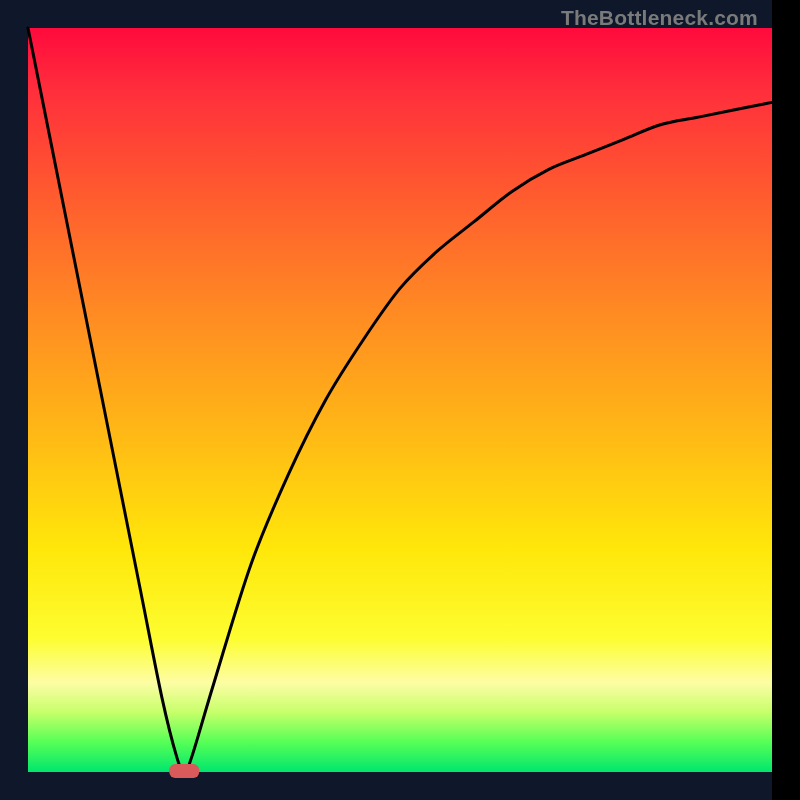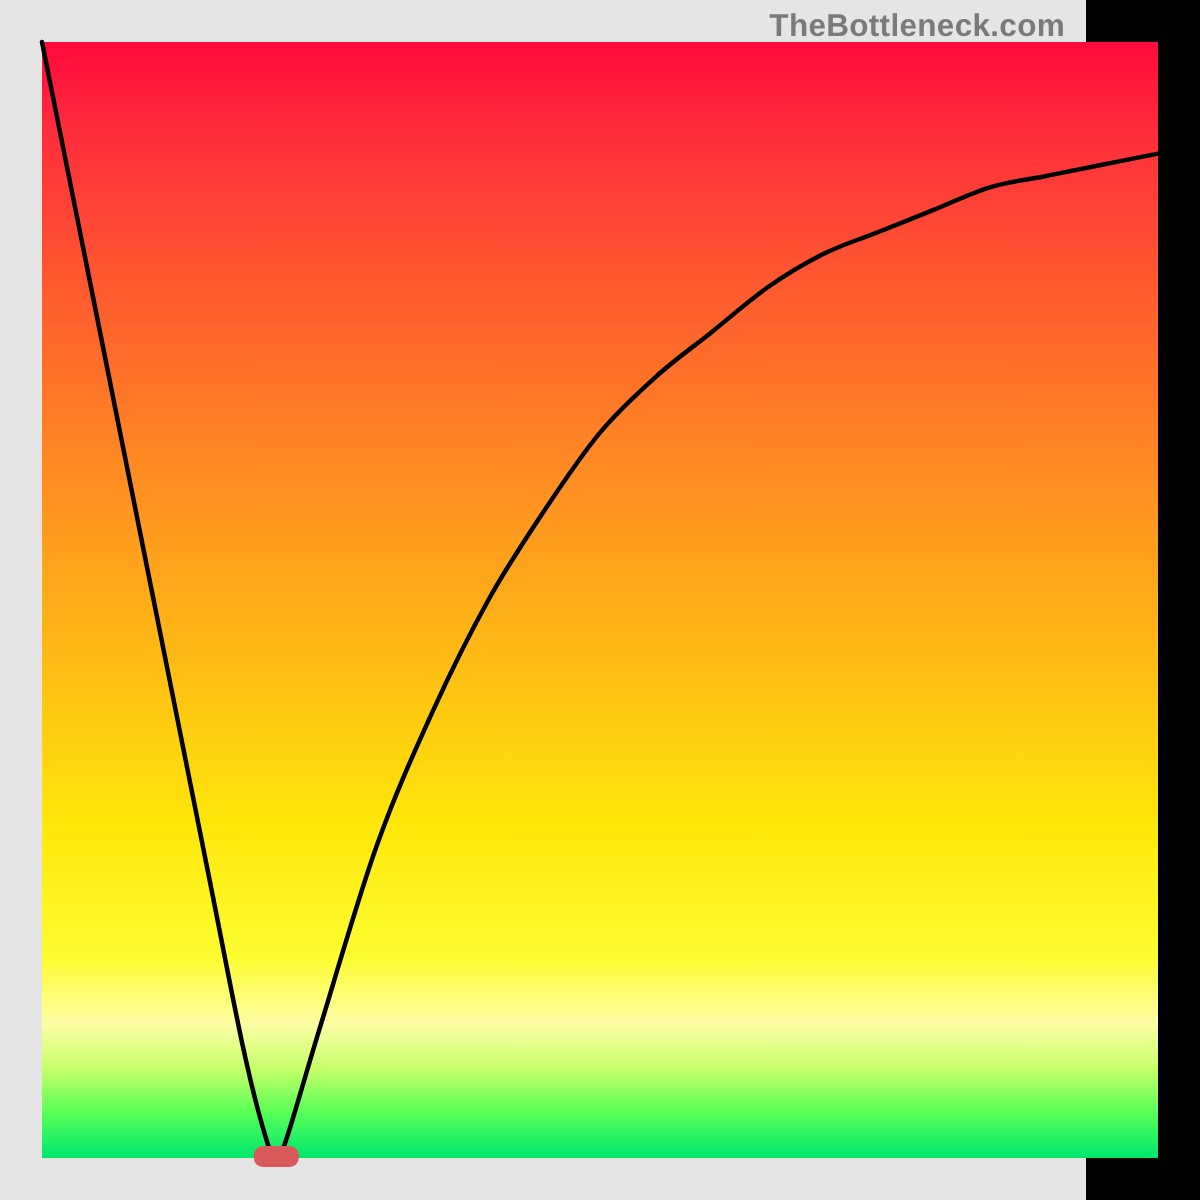--- a/index.html
+++ b/index.html
@@ -8,21 +8,22 @@
     width: 800px;
     height: 800px;
     background: #000;
     font-family: Arial, Helvetica, sans-serif;
     overflow: hidden;
   }
   .frame {
     position: relative;
     width: 724px;
     height: 800px;
-    background: #e5e5e5;
+    background: #0f172a;
+    padding-left: 48px;
   }
   .plot-area {
     position: absolute;
     left: 28px;
     top: 28px;
     width: 744px;
     height: 744px;
     background: linear-gradient(to bottom,
       #ff0a3c 0%,
       #ff2d3c 8%,

